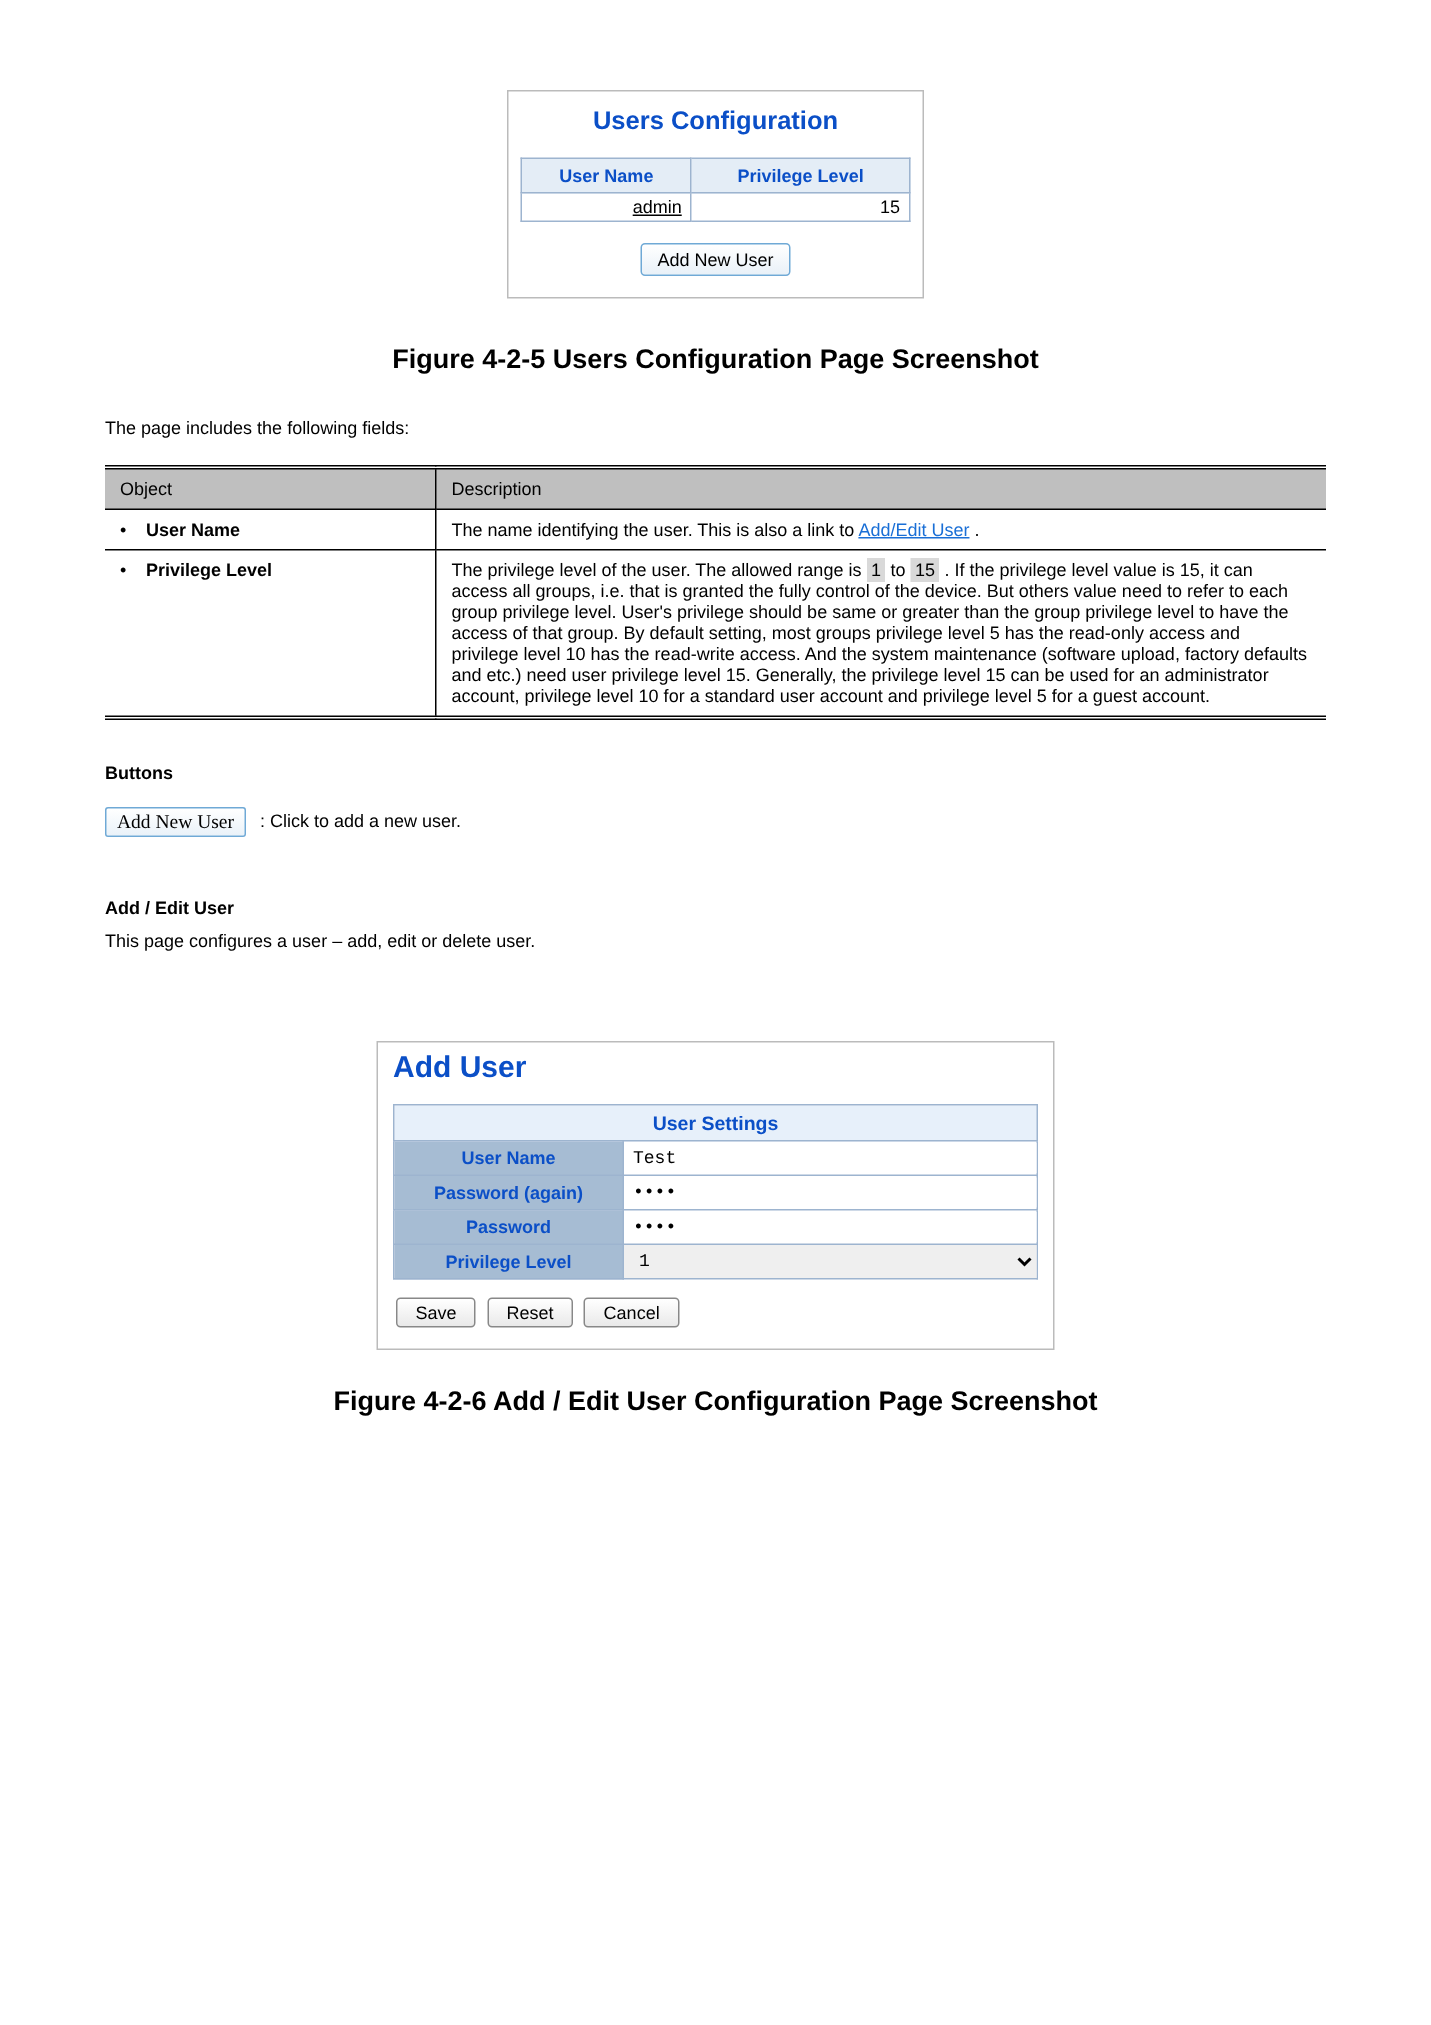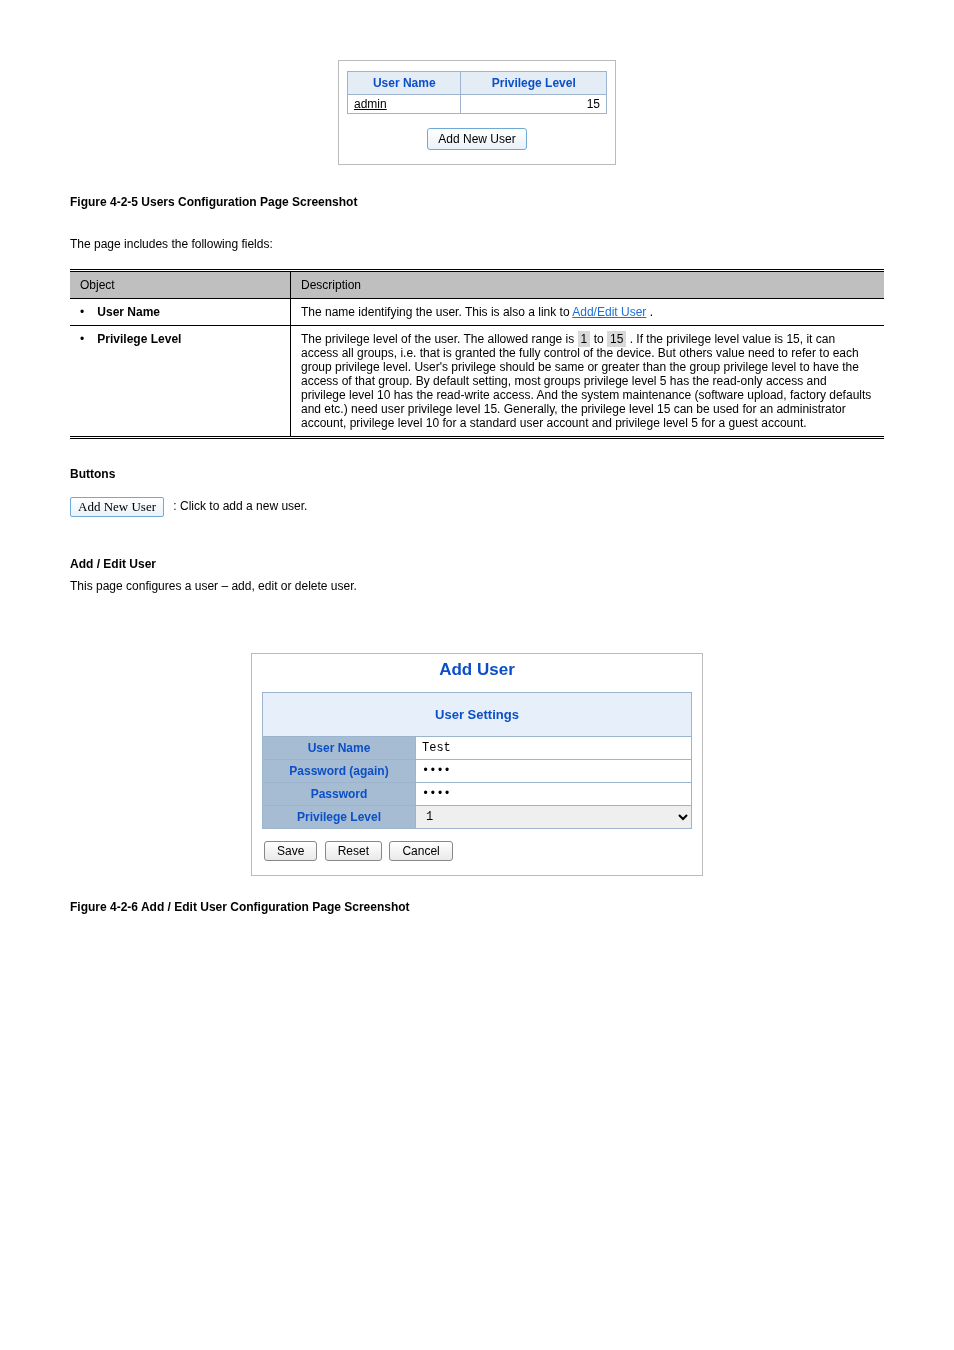--- a/index.html
+++ b/index.html
@@ -62,22 +62,23 @@
     display: inline-block;
     border: 1px solid #6fa9d6;
     border-radius: 3px;
     padding: 3px 10px;
     font-size: 12px;
     background: linear-gradient(#fff, #e9f1f8);
     cursor: pointer;
   }
 
   .fig-caption {
+    text-align: center;
     font-weight: bold;
-    font-size: 12px;
+    font-size: 18px;
     margin: 18px 0 28px 0;
   }
 
   .lead {
     margin: 0 0 18px 0;
     font-size: 12px;
   }
 
   
   .desc-table {
@@ -137,35 +138,35 @@
   .au-wrap {
     width: 430px;
     margin: 60px auto 24px auto;
     border: 1px solid #bbb;
     padding: 4px 10px 14px 10px;
     background:#fff;
   }
   .au-title {
     color:#0b4fc7;
     font-weight:bold;
-    font-size:17px;
-    text-align:center;
+    font-size:20px;
+    text-align:left;
     margin:2px 0 12px 0;
   }
   .au-table{
     width:100%;
     border-collapse:collapse;
   }
   .au-header{
     background:#e7f0fa;
     color:#0b4fc7;
     font-weight:bold;
     text-align:center;
     border:1px solid #9db4cf;
-    padding:14px 0;
+    padding:4px 0;
     font-size:13px;
   }
   .au-label{
     background:#a6bcd3;
     color:#0b4fc7;
     font-weight:bold;
     text-align:center;
     border:1px solid #9db4cf;
     padding:4px 6px;
     width:140px;
@@ -205,28 +206,29 @@
     padding:1px 3px;
     font-weight:normal;
   }
 </style>
 </head>
 <body>
 
 <div class="page">
 
   <div class="uc-wrap">
+    <div class="uc-title">Users Configuration</div>
     <table class="uc-table">
       <tbody>
           <tr>
         <th>User Name</th>
         <th>Privilege Level</th>
       </tr>
       <tr>
-        <td style="text-align:left;">
+        <td style="text-align:right;">
           <a href="#">admin</a>
         </td>
         <td class="right">15</td>
       </tr>
     </tbody>
       </table>
     <div class="uc-btn-row">
       <span class="win-button">Add New User</span>
     </div>
   </div>

